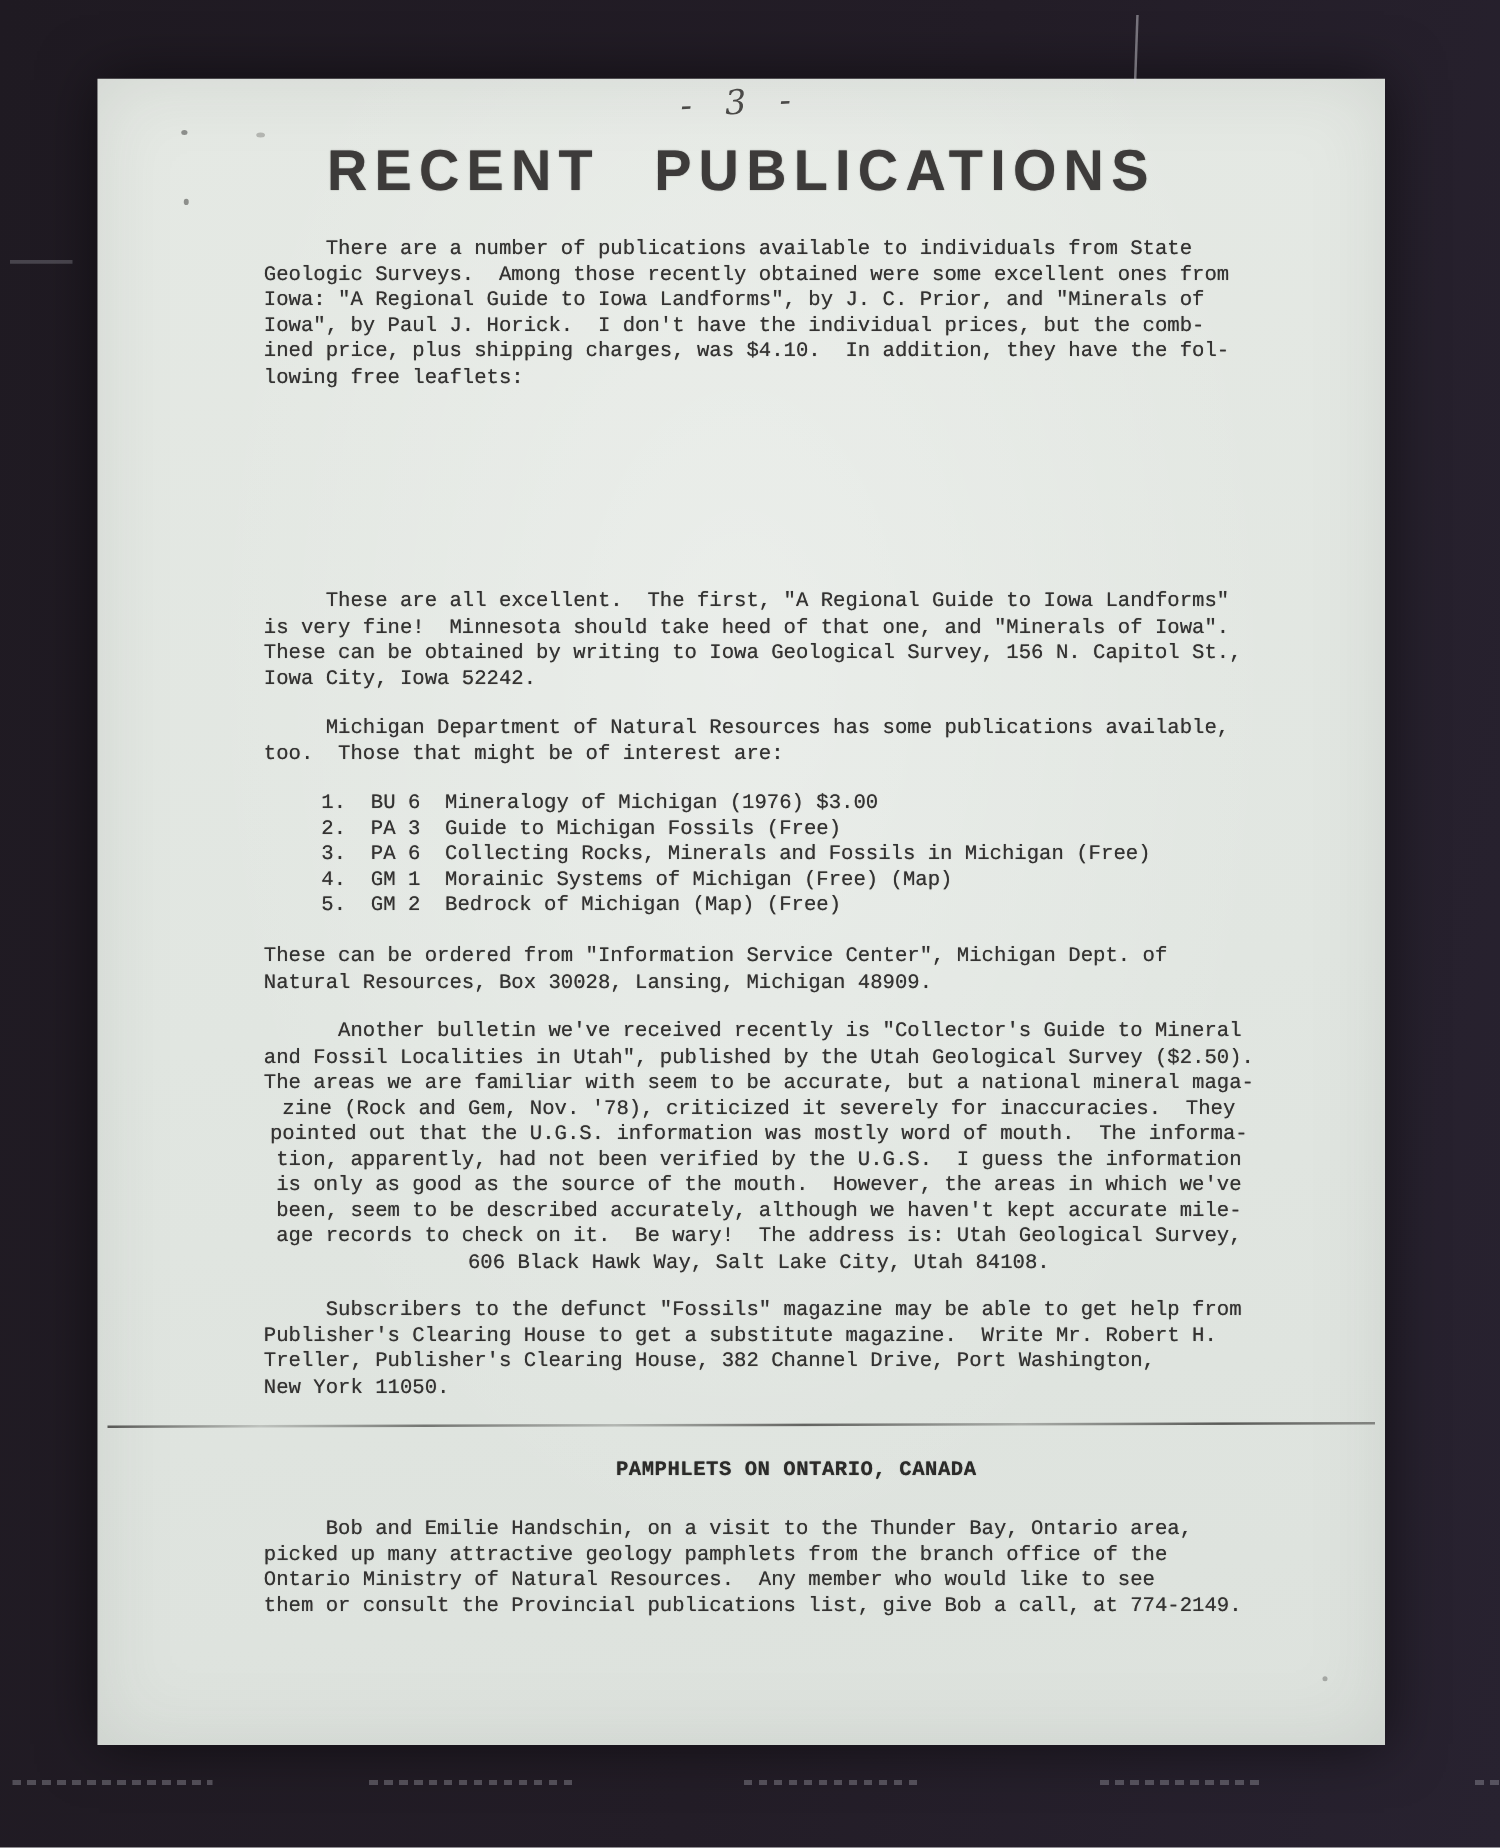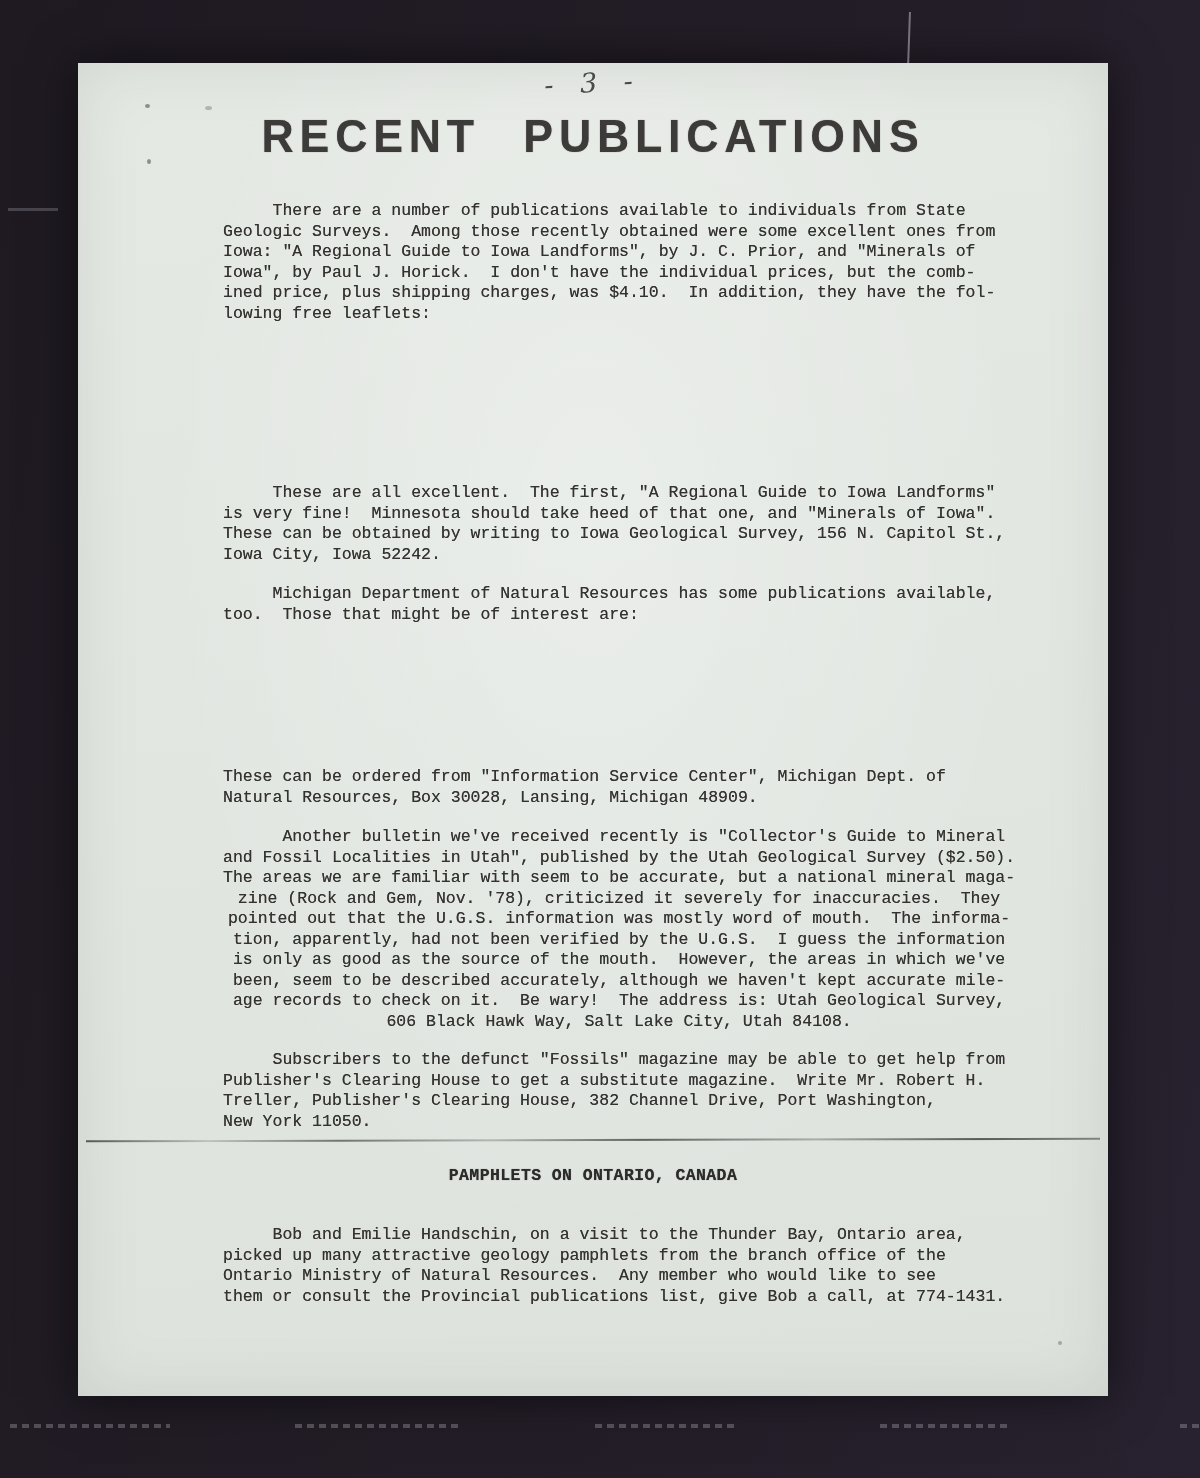--- a/index.html
+++ b/index.html
@@ -23,21 +23,21 @@
     transform:rotate(-3deg);
   }
   .doc-title{
     position:absolute;top:46px;left:0;width:100%;text-align:center;
     font-family:"Liberation Sans",sans-serif;font-weight:700;
     font-size:46px;letter-spacing:6px;word-spacing:26px;
     color:#3d3b3a;transform:scaleX(0.97);
     text-shadow:0 0 1px rgba(60,58,56,0.7);
   }
   pre.tw{
-    margin:16px;position:absolute;
+    margin:4px;position:absolute;
     font-family:"Liberation Mono","DejaVu Sans Mono",monospace;
     font-size:16.5px;line-height:20.5px;color:#333231;
     text-shadow:0 0 0.6px rgba(52,50,48,0.75);
     white-space:pre;
   }
   .p-intro{left:129px;top:122px;}
   .list-left{left:170px;top:267px;}
   .list-right{left:612px;top:267px;}
   .p-address{left:129px;top:404px;line-height:21px;}
   .p-mich-intro{left:129px;top:505px;line-height:21px;}
@@ -51,21 +51,21 @@
     transform:rotate(-0.15deg);
     background:linear-gradient(90deg,
       rgba(45,44,42,0.75) 0%,rgba(45,44,42,0.18) 12%,rgba(45,44,42,0.6) 25%,
       rgba(45,44,42,0.25) 40%,rgba(45,44,42,0.7) 55%,rgba(45,44,42,0.3) 72%,
       rgba(45,44,42,0.75) 88%,rgba(45,44,42,0.5) 100%);
   }
   .section-heading{
     position:absolute;top:1103px;left:0;width:100%;text-align:center;
     font-family:"Liberation Mono","DejaVu Sans Mono",monospace;
     font-weight:700;font-size:16.5px;color:#2b2b29;
-    letter-spacing:0.4px;text-shadow:0 0 0.8px rgba(43,43,41,0.8);
+    letter-spacing:0.4px;text-shadow:0 0 0.8px rgba(43,43,41,0.8);padding-left:44px;
   }
   .speck{position:absolute;border-radius:50%;background:rgba(70,70,68,0.55);}
   .sp1{left:67px;top:41px;width:5px;height:4px;}
   .sp2{left:127px;top:43px;width:7px;height:4px;background:rgba(120,120,115,0.45);}
   .sp3{left:69px;top:96px;width:4px;height:5px;}
   .sp4{left:980px;top:1278px;width:4px;height:4px;background:rgba(110,110,108,0.5);}
   .film-mark{
     position:absolute;height:4px;
     background:repeating-linear-gradient(90deg,rgba(195,195,205,0.30) 0 7px,rgba(0,0,0,0) 7px 12px);
   }
@@ -92,20 +92,25 @@
 lowing free leaflets:</pre>
 
 
   <pre class="tw p-address">     These are all excellent.  The first, "A Regional Guide to Iowa Landforms"
 is very fine!  Minnesota should take heed of that one, and "Minerals of Iowa".
 These can be obtained by writing to Iowa Geological Survey, 156 N. Capitol St.,
 Iowa City, Iowa 52242.</pre>
 
   <pre class="tw p-mich-intro">     Michigan Department of Natural Resources has some publications available,
 too.  Those that might be of interest are:</pre>
+  <pre class="tw list-mich">1.  BU 6  Mineralogy of Michigan (1976) $3.00
+2.  PA 3  Guide to Michigan Fossils (Free)
+3.  PA 6  Collecting Rocks, Minerals and Fossils in Michigan (Free)
+4.  GM 1  Morainic Systems of Michigan (Free) (Map)
+5.  GM 2  Bedrock of Michigan (Map) (Free)</pre>
   <pre class="tw p-order">These can be ordered from "Information Service Center", Michigan Dept. of
 Natural Resources, Box 30028, Lansing, Michigan 48909.</pre>
 
   <pre class="tw p-utah">     Another bulletin we've received recently is "Collector's Guide to Mineral
 and Fossil Localities in Utah", published by the Utah Geological Survey ($2.50).
 The areas we are familiar with seem to be accurate, but a national mineral maga-
 zine (Rock and Gem, Nov. '78), criticized it severely for inaccuracies.  They
 pointed out that the U.G.S. information was mostly word of mouth.  The informa-
 tion, apparently, had not been verified by the U.G.S.  I guess the information
 is only as good as the source of the mouth.  However, the areas in which we've
@@ -117,21 +122,21 @@
 Publisher's Clearing House to get a substitute magazine.  Write Mr. Robert H.
 Treller, Publisher's Clearing House, 382 Channel Drive, Port Washington,
 New York 11050.</pre>
 
   <div class="divider"></div>
 
   <div class="section-heading">PAMPHLETS ON ONTARIO, CANADA</div>
   <pre class="tw p-ontario">     Bob and Emilie Handschin, on a visit to the Thunder Bay, Ontario area,
 picked up many attractive geology pamphlets from the branch office of the
 Ontario Ministry of Natural Resources.  Any member who would like to see
-them or consult the Provincial publications list, give Bob a call, at 774-1431.</pre>
+them or consult the Provincial publications list, give Bob a call, at 774-2149.</pre>
 
   <div class="speck sp1"></div>
   <div class="speck sp2"></div>
   <div class="speck sp3"></div>
   <div class="speck sp4"></div>
 </div>
 
 <div class="edge-dash"></div>
 <div class="scratch"></div>
 <div class="film-mark fm1"></div>

